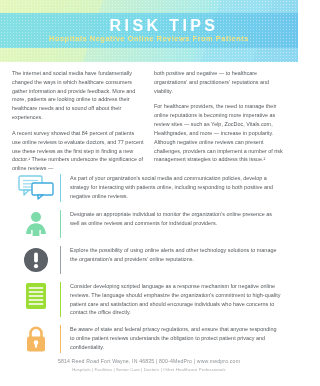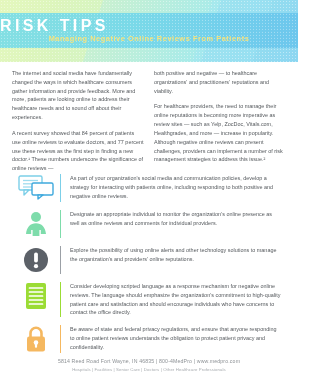--- a/index.html
+++ b/index.html
@@ -45,24 +45,25 @@
     position:absolute; left:0; top:13px; width:298px; height:35px;
     background:linear-gradient(90deg, rgba(118,220,232,.88) 0%, rgba(112,214,234,.88) 45%, rgba(104,196,236,.88) 100%);
   }
   .hdr-band-dots {
     position:absolute; inset:0;
     background-image:radial-gradient(rgba(255,255,255,.35) 0.7px, transparent 0.8px);
     background-size:3px 3px;
   }
   .hdr-title {
     position:absolute; left:0; top:18px; width:301px;
-    text-align:left;
+    text-align:center;
     font-size:16px; font-weight:bold; letter-spacing:3.4px;
     color:#ffffff;
     line-height:1;
+    padding-left:27px;
   }
   .hdr-sub {
     position:absolute; left:0; top:35px; width:298px;
     text-align:center;
     font-size:7.4px; font-weight:bold; letter-spacing:.55px;
     color:#f5e37f;
     line-height:1;
   }
 
   
@@ -123,21 +124,21 @@
 
   <div class="header">
     <div class="hdr-diag1"></div>
     <div class="hdr-diag2"></div>
     <div class="hdr-diag3"></div>
     <div class="hdr-dots"></div>
     <div class="hdr-band">
       <div class="hdr-band-dots"></div>
     </div>
     <div class="hdr-title">RISK TIPS</div>
-    <div class="hdr-sub">Managing Negative Online Reviews From Patients</div>
+    <div class="hdr-sub">Hospitals Negative Online Reviews From Patients</div>
   </div>
 
   <div class="intro">
     <div class="col">
       <p>The internet and social media have fundamentally changed the ways in which healthcare consumers gather information and provide feedback. More and more, patients are looking online to address their healthcare needs and to sound off about their experiences.</p>
       <p>A recent survey showed that 84 percent of patients use online reviews to evaluate doctors, and 77 percent use these reviews as the first step in finding a new doctor.¹ These numbers underscore the significance of online reviews —</p>
     </div>
     <div class="col">
       <p>both positive and negative — to healthcare organizations' and practitioners' reputations and viability.</p>
       <p>For healthcare providers, the need to manage their online reputations is becoming more imperative as review sites — such as Yelp, ZocDoc, Vitals.com, Healthgrades, and more — increase in popularity. Although negative online reviews can present challenges, providers can implement a number of risk management strategies to address this issue.²</p>

